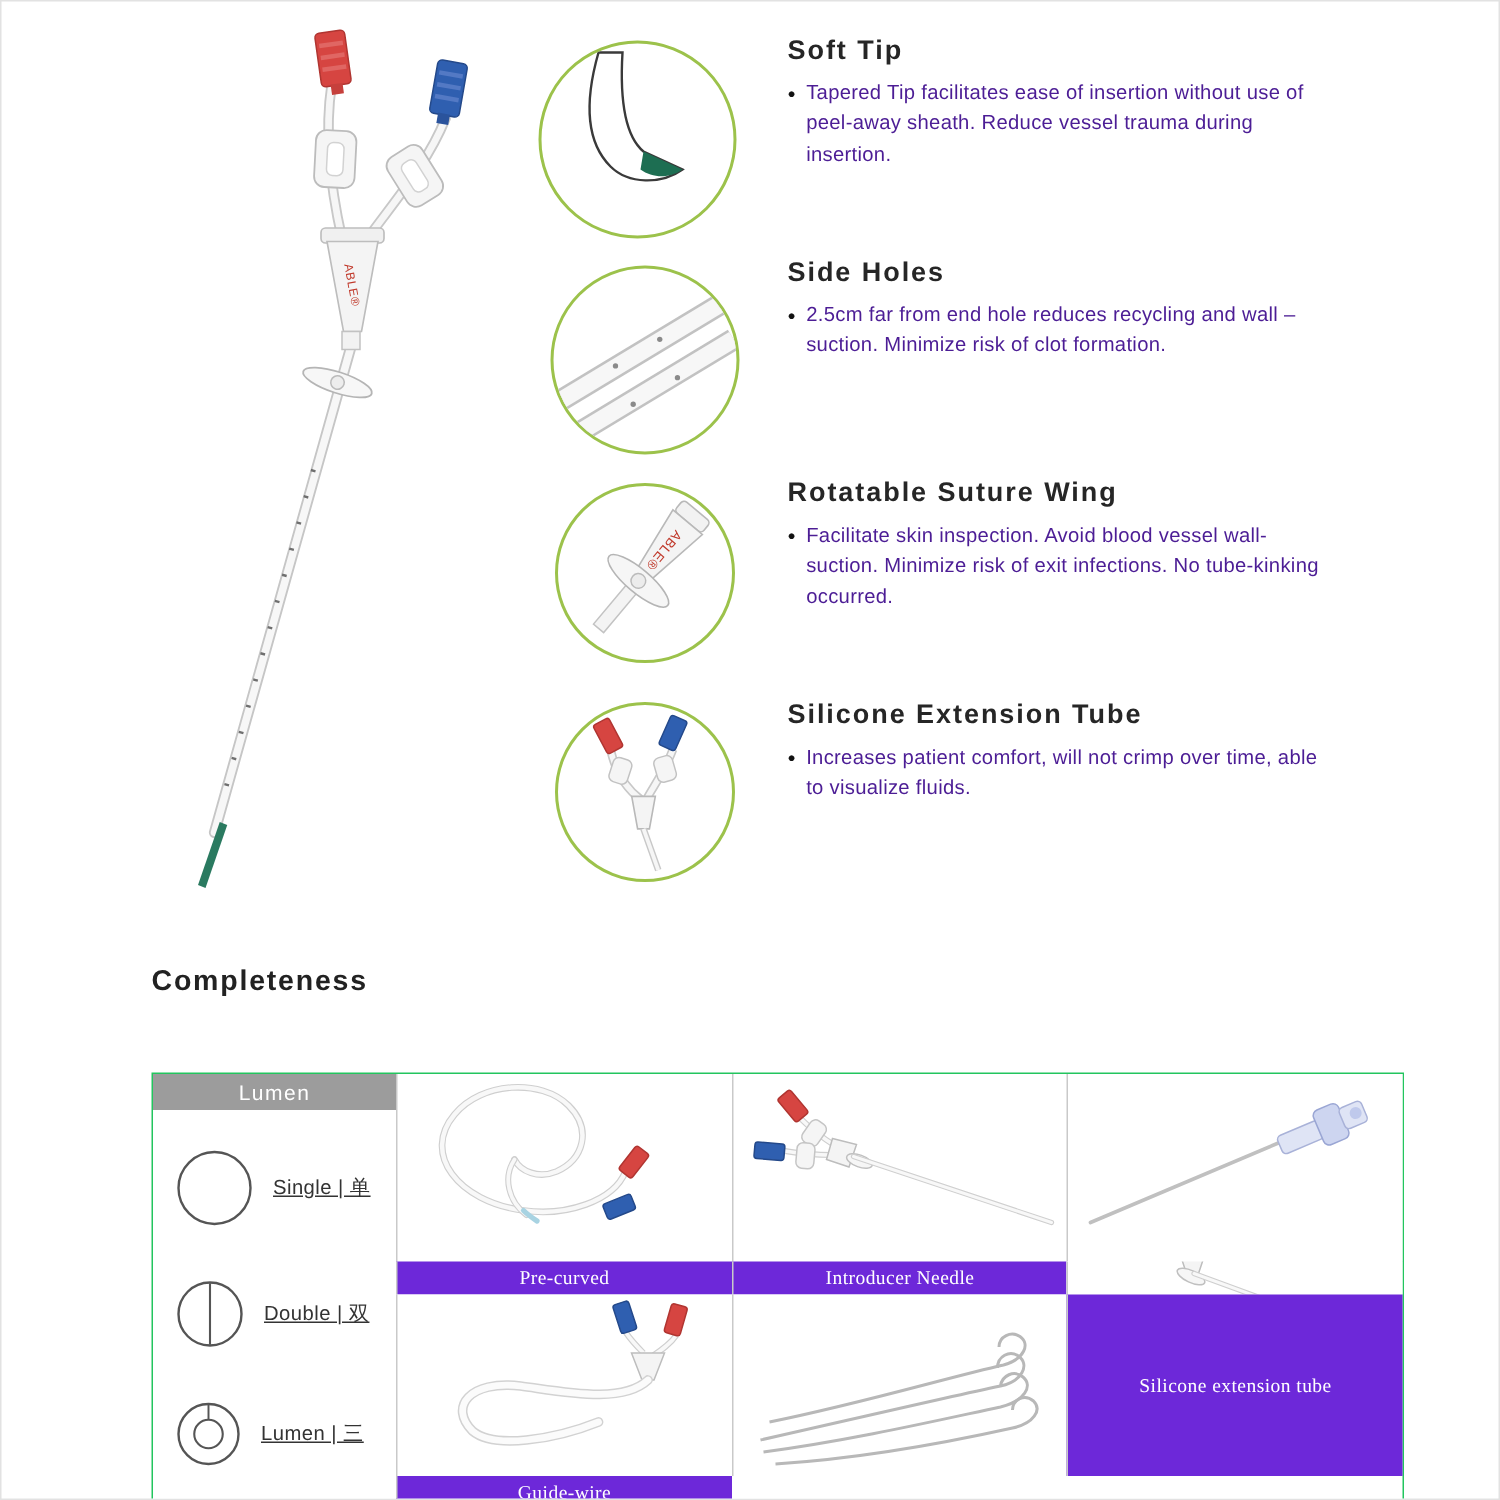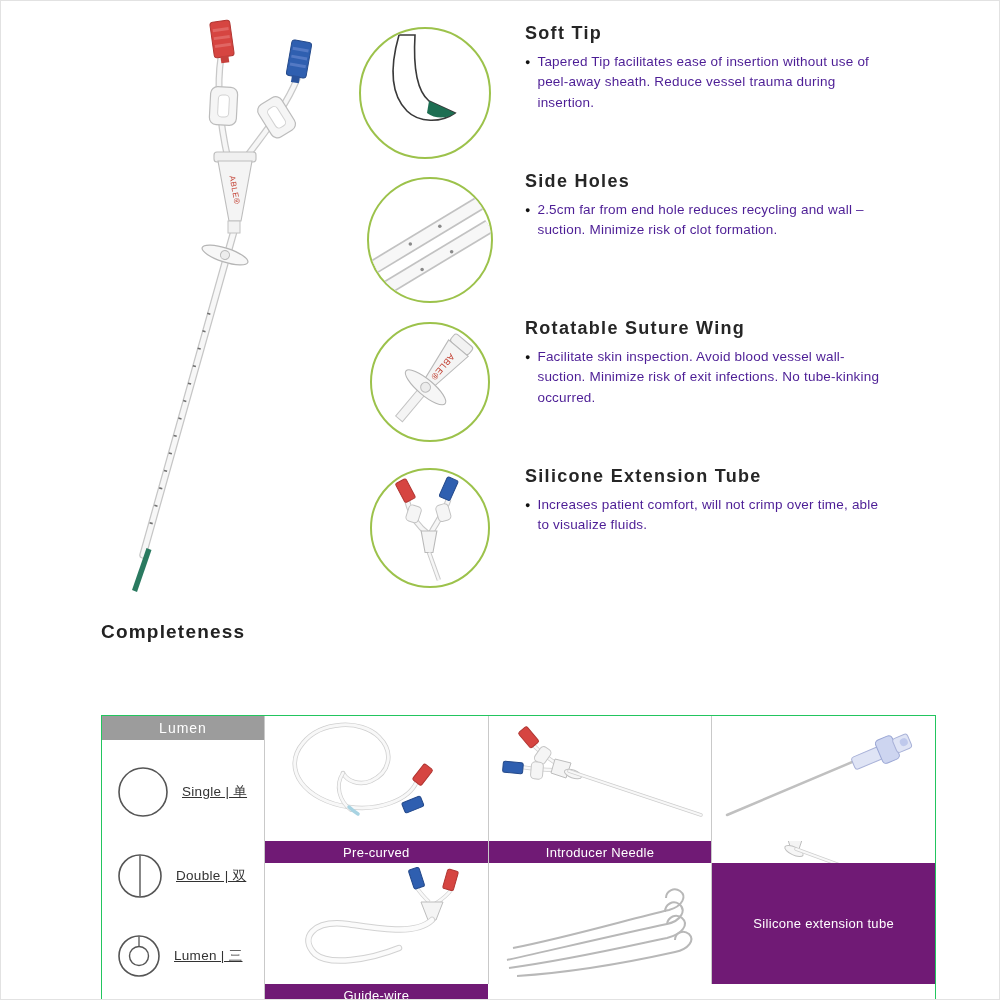--- a/index.html
+++ b/index.html
@@ -22,21 +22,21 @@
 
   
   .callout {
     position:absolute; border:2px solid #9cc24b; border-radius:50%;
     background:#fff; overflow:hidden; display:flex; align-items:center; justify-content:center;
   }
   .callout svg { width:100%; height:100%; }
 
   
   .completeness-title {
-    position:absolute; left:100px; top:620px;
+    position:absolute; left:100px; top:643px;
     font-size:19px; font-weight:600; letter-spacing:1.2px; color:#222;
   }
   .table {
     position:absolute; left:100px; top:690px; width:835px; height:290px;
     border:1px solid #22c55e;
     display:grid;
     grid-template-columns:162px 1fr 1fr 1fr;
     grid-template-rows:125px 22px 121px 22px;
     background:#fff;
     margin-top:24px;
@@ -47,23 +47,23 @@
     display:flex; align-items:center; justify-content:center;
   }
   .lumen-rows { flex:1; display:flex; flex-direction:column; justify-content:space-around; padding:8px 4px 10px 14px; }
   .lumen-row { display:flex; align-items:center; gap:12px; }
   .lumen-label { font-size:13.5px; color:#333; letter-spacing:0.3px;text-decoration:underline; }
   .img-cell {
     border-left:1px solid #c9c9c9; background:#fff;
     display:flex; align-items:center; justify-content:center; overflow:hidden;
   }
   .caption {
-    border-left:1px solid #c9c9c9; background:#701a75; color:#fff;
+    border-left:1px solid #c9c9c9; background:#6d28d9; color:#fff;
     font-size:13px; letter-spacing:0.3px;
-    display:flex; align-items:center; justify-content:center;
+    display:flex; align-items:center; justify-content:center;font-family:Liberation Serif, serif;
   }
 
   .abs { position:absolute; }
 </style>
 </head>
 <body>
 
 <div class="page">
 
   <svg class="abs" style="left:70px; top:8px;" width="250" height="625" viewBox="0 0 250 625">

